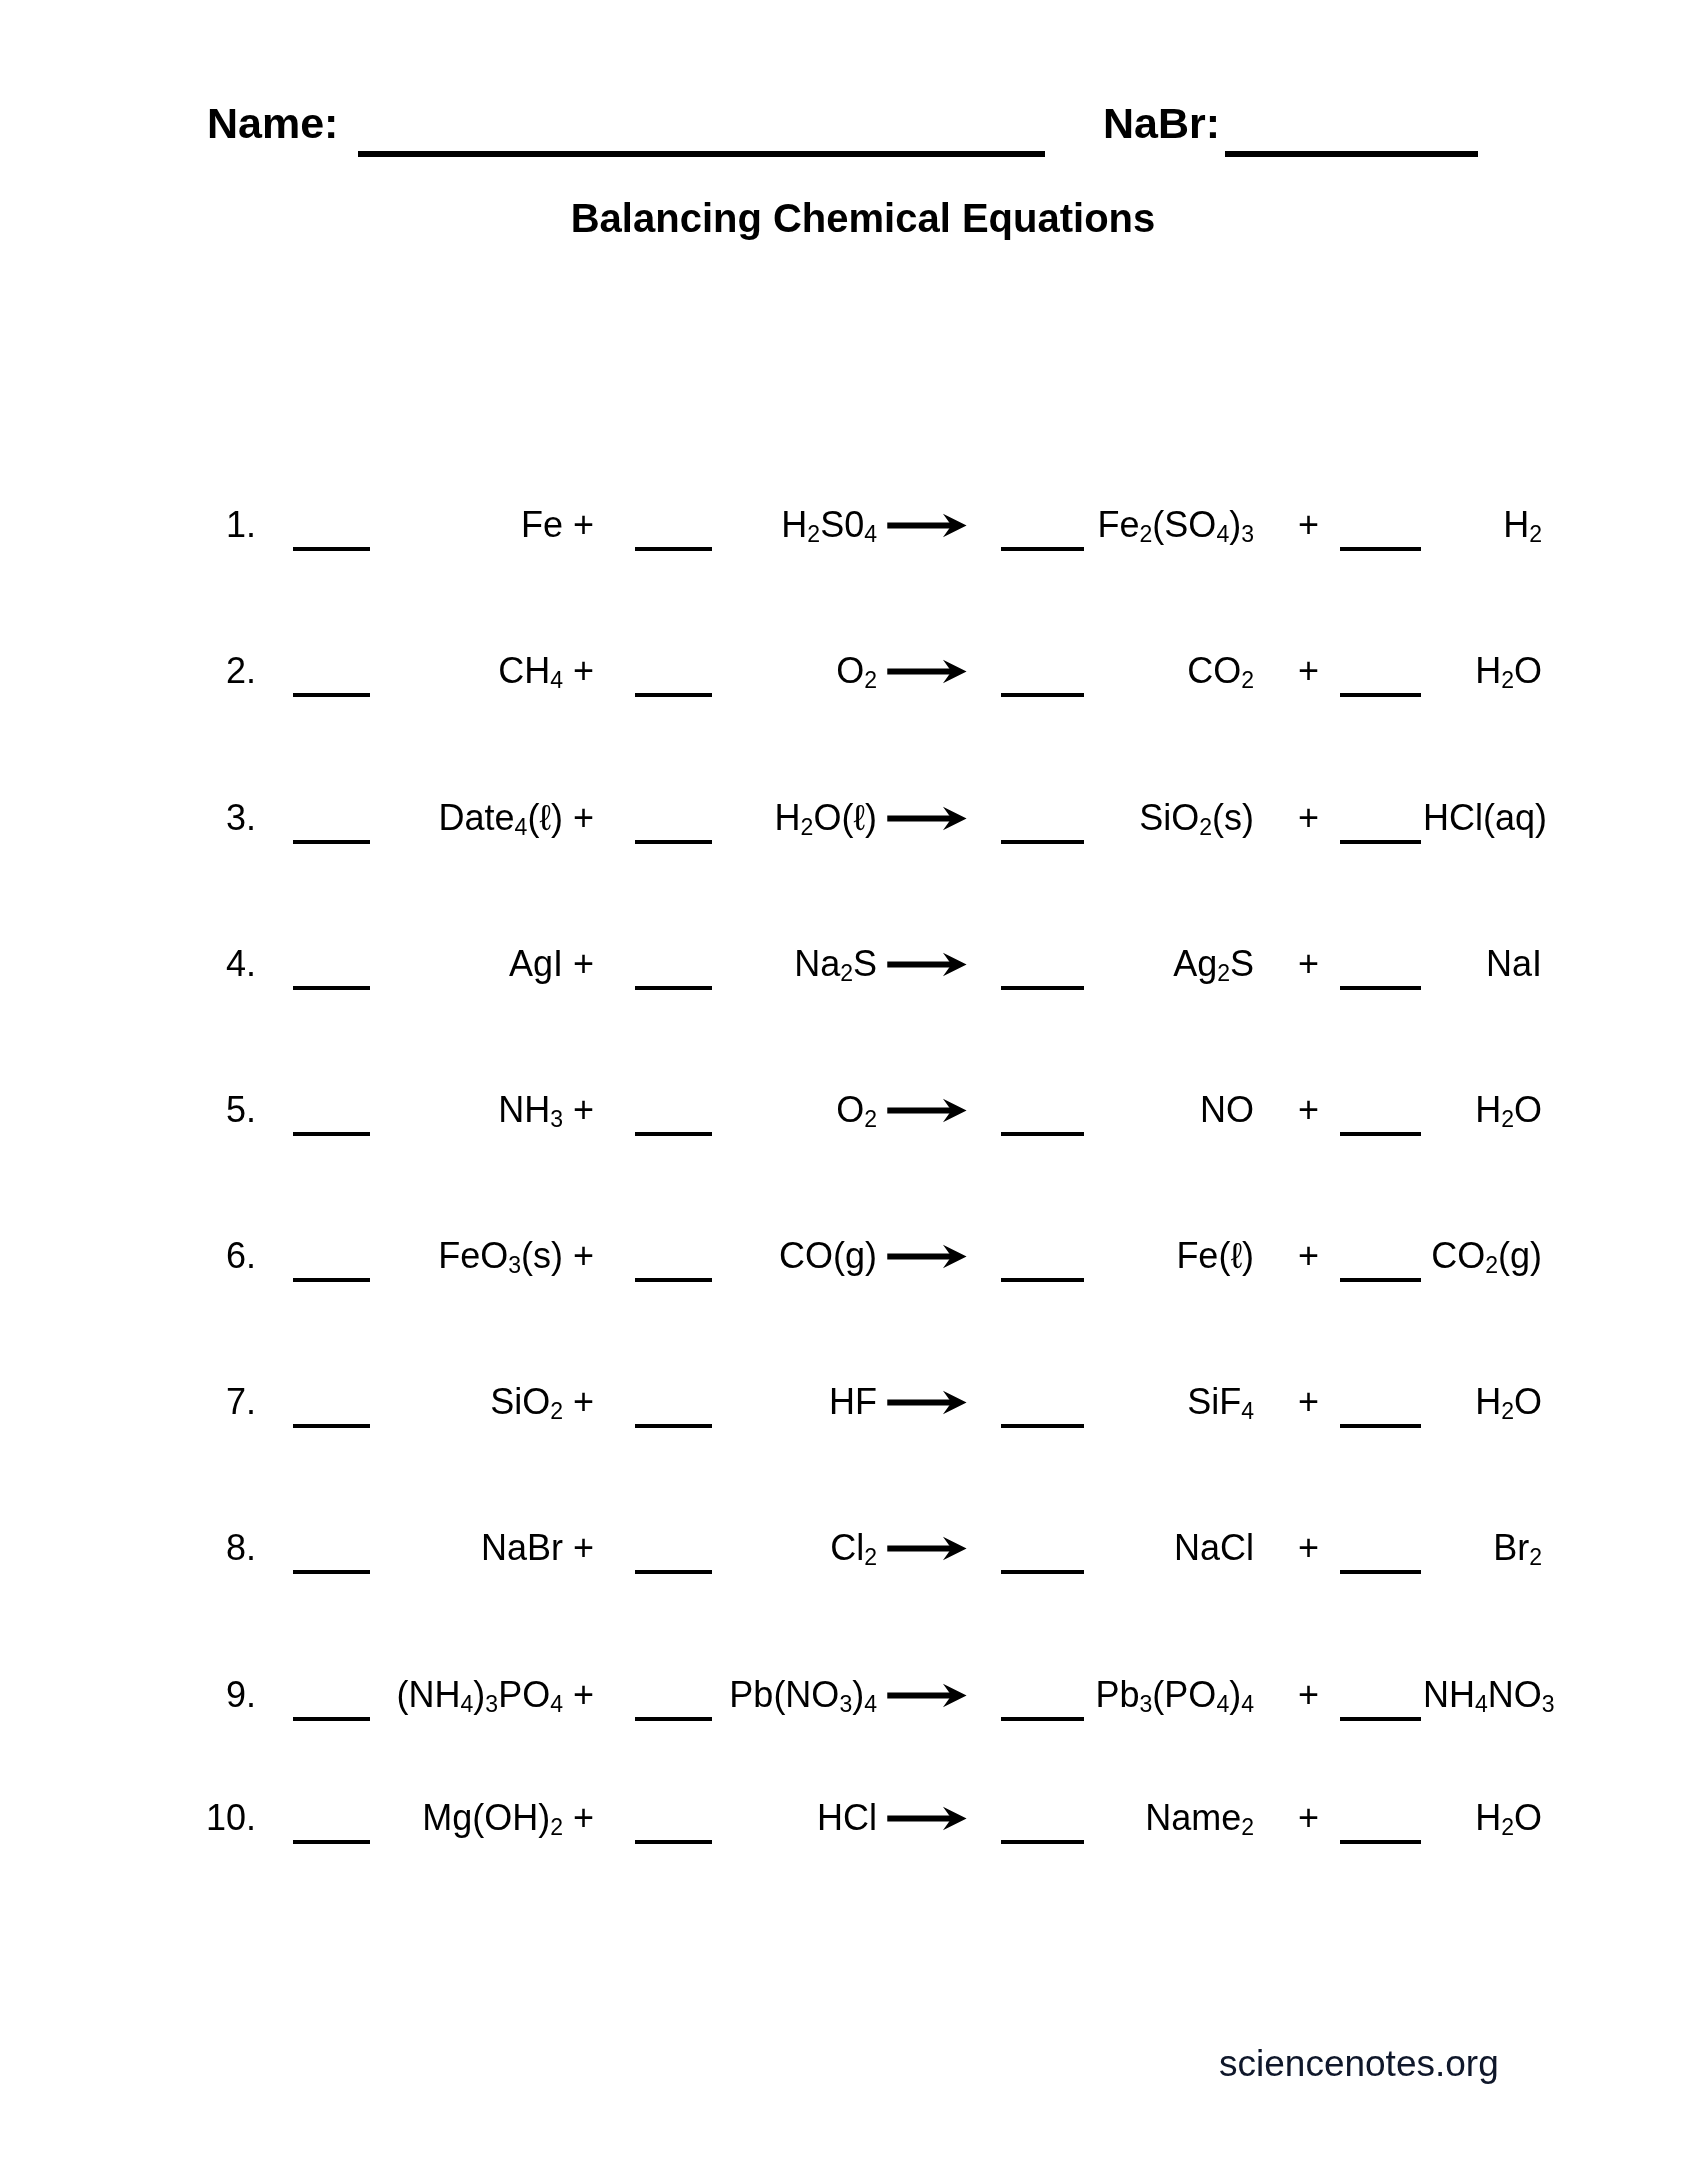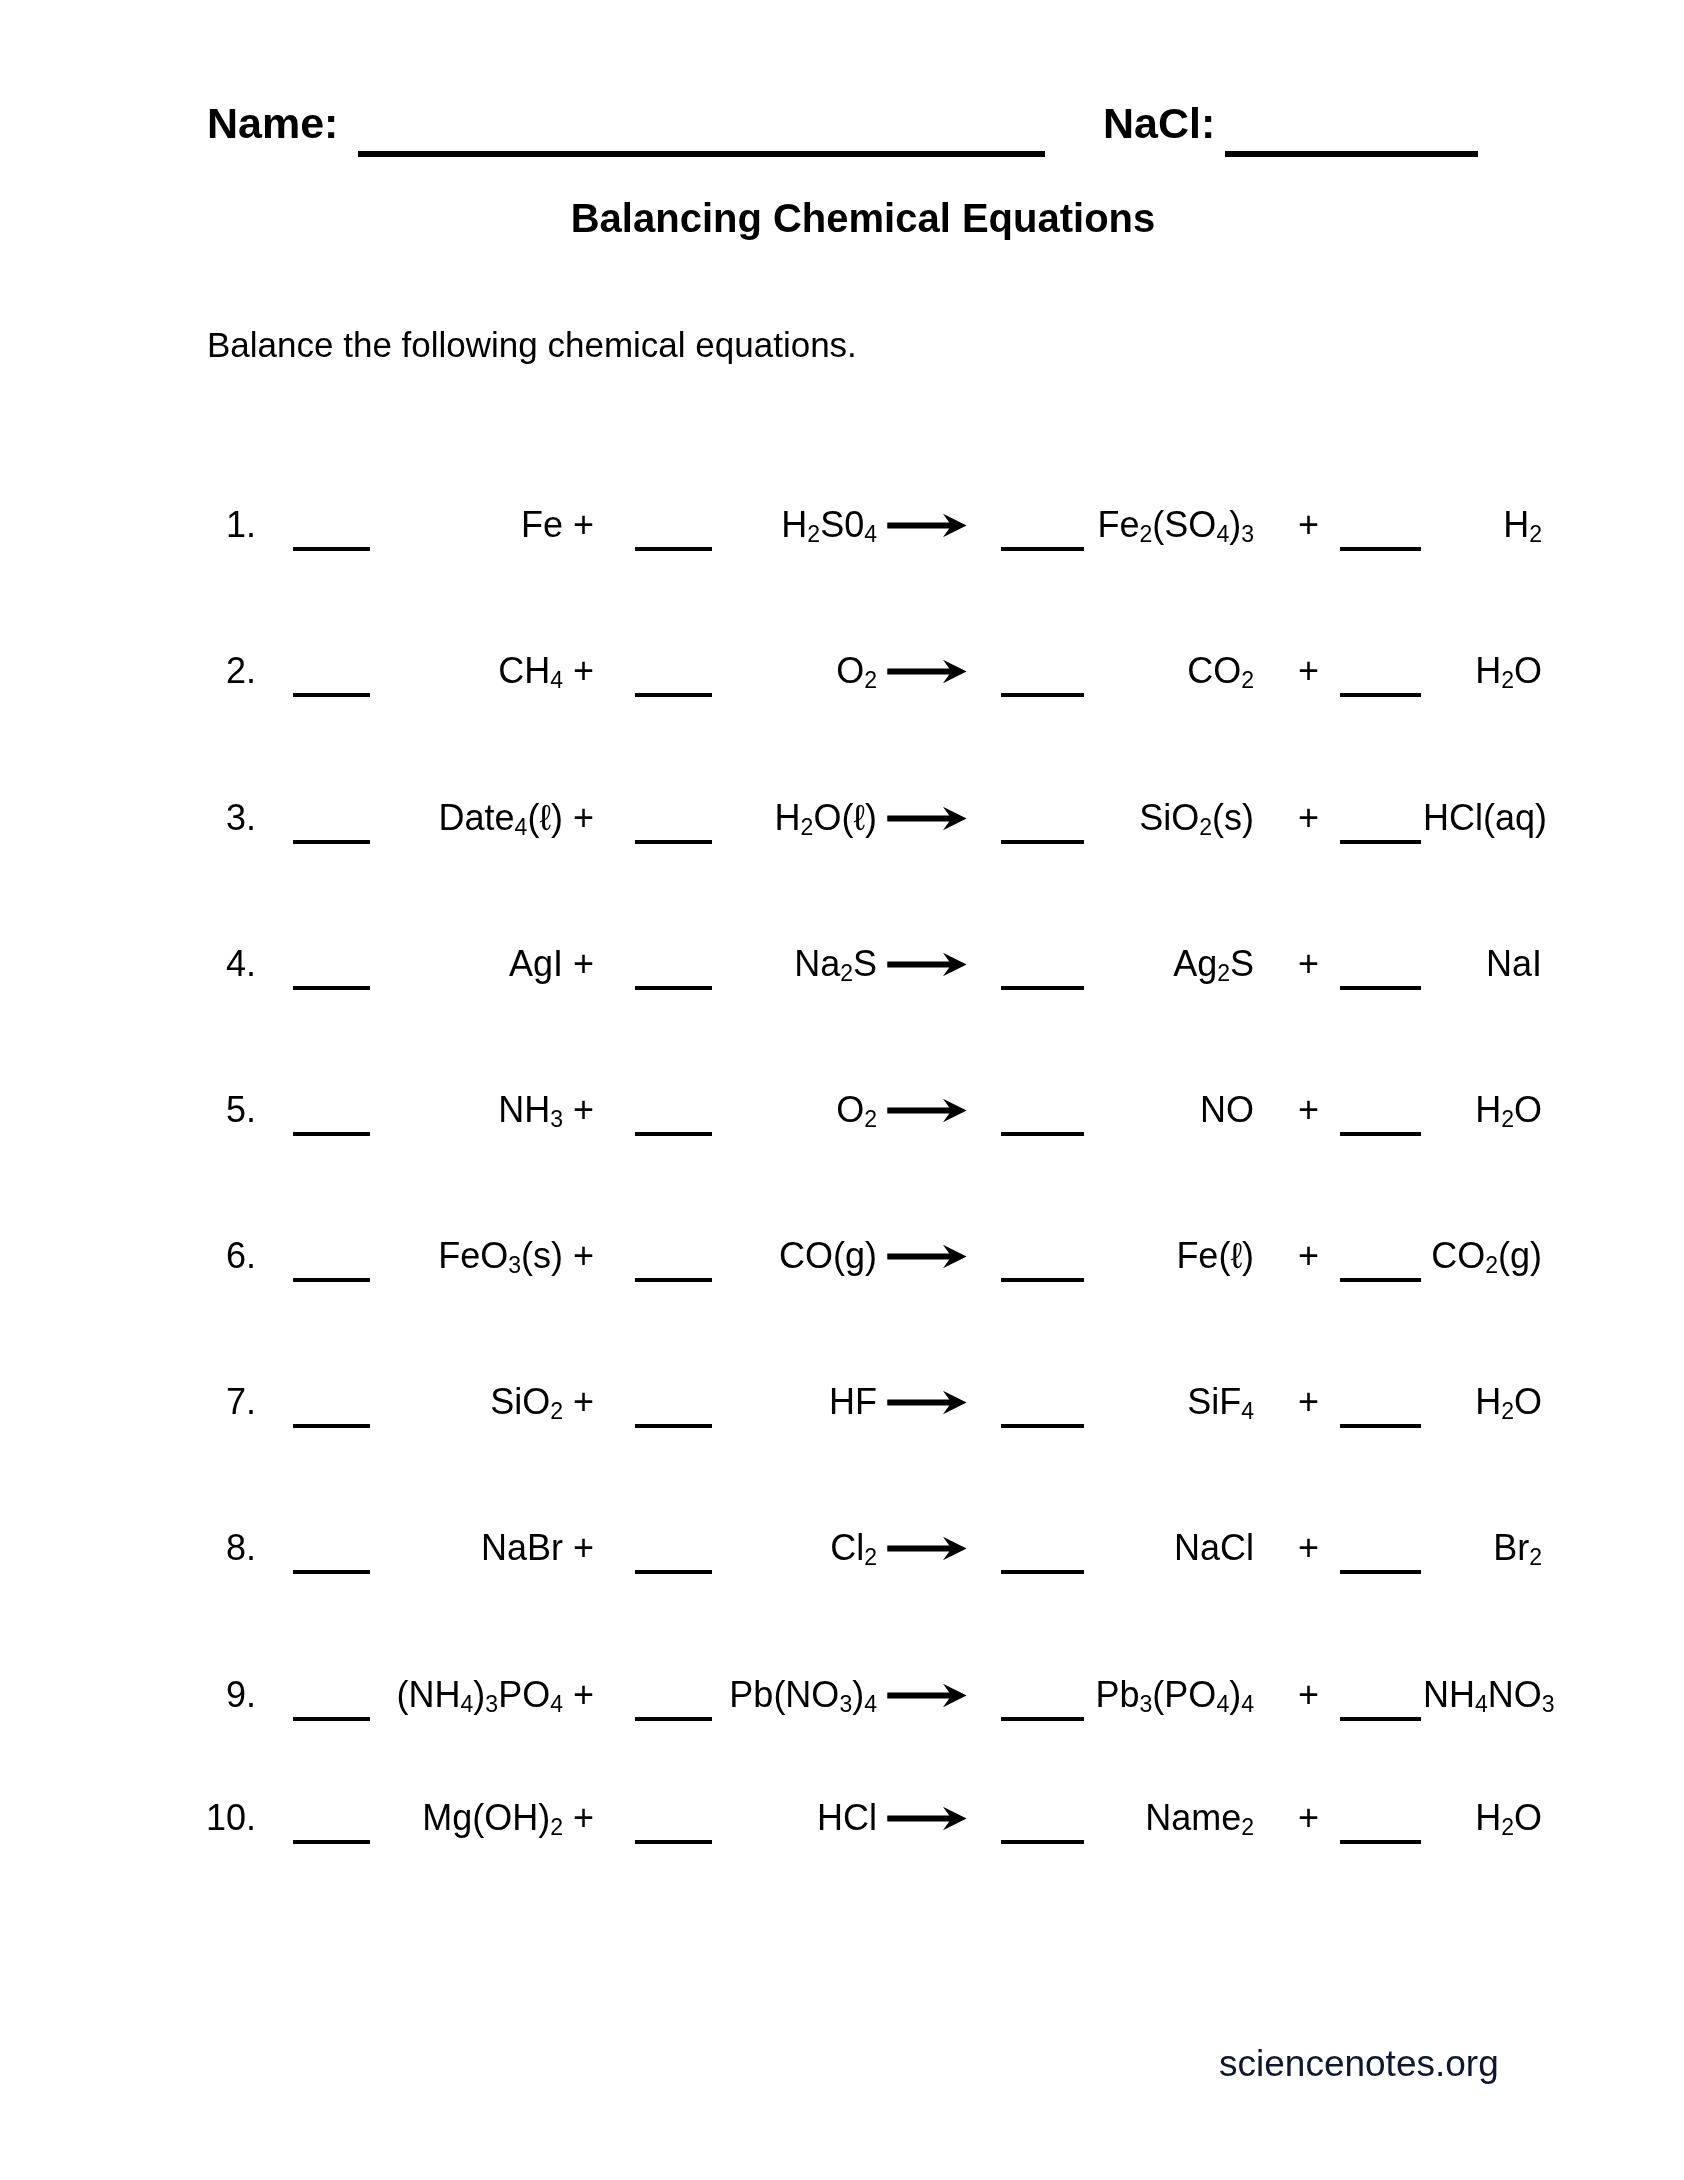--- a/index.html
+++ b/index.html
@@ -60,26 +60,25 @@
   }
 </style>
 </head>
 <body>
 
 <div class="page">
 
   <span class="hdr-label name-label">Name:</span>
   <span class="hdr-line name-line"></span>
 
-  <span class="hdr-label date-label">NaCl:</span>
+  <span class="hdr-label date-label">NaBr:</span>
   <span class="hdr-line date-line"></span>
 
   <h1 class="title">Balancing Chemical Equations</h1>
 
-  <p class="instructions">Balance the following chemical equations.</p>
 
   <div id="equations">
       <div class="eq-row" style="top: 475px;">
     <span class="cell num">1.</span>
     <span class="cell blank b1"></span>
     <span class="cell f f1"><span>Fe</span></span>
     <span class="cell plus p1">+</span>
     <span class="cell blank b2"></span>
     <span class="cell f f2"><span>H</span><sub>2</sub><span>S0</span><sub>4</sub></span>
     <span class="cell arrow">

